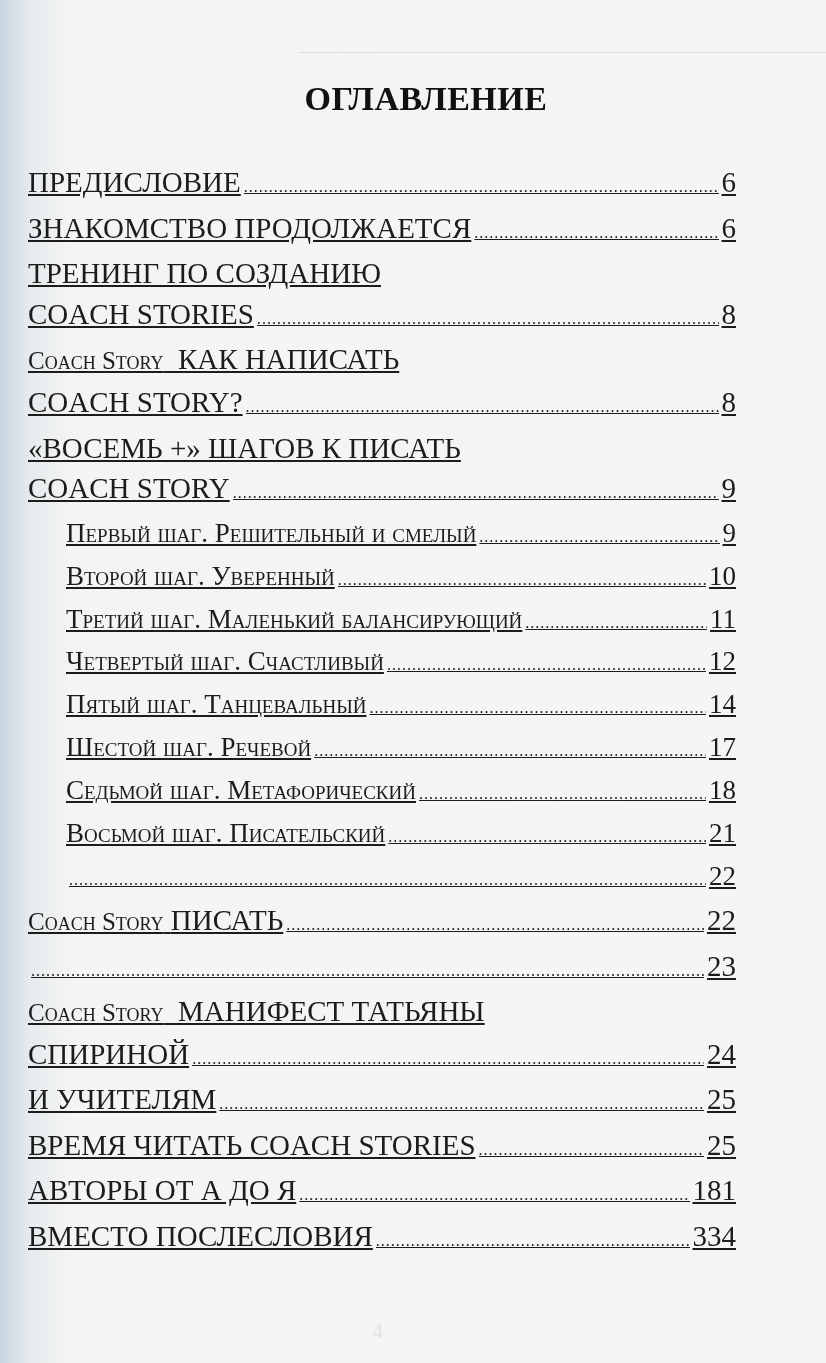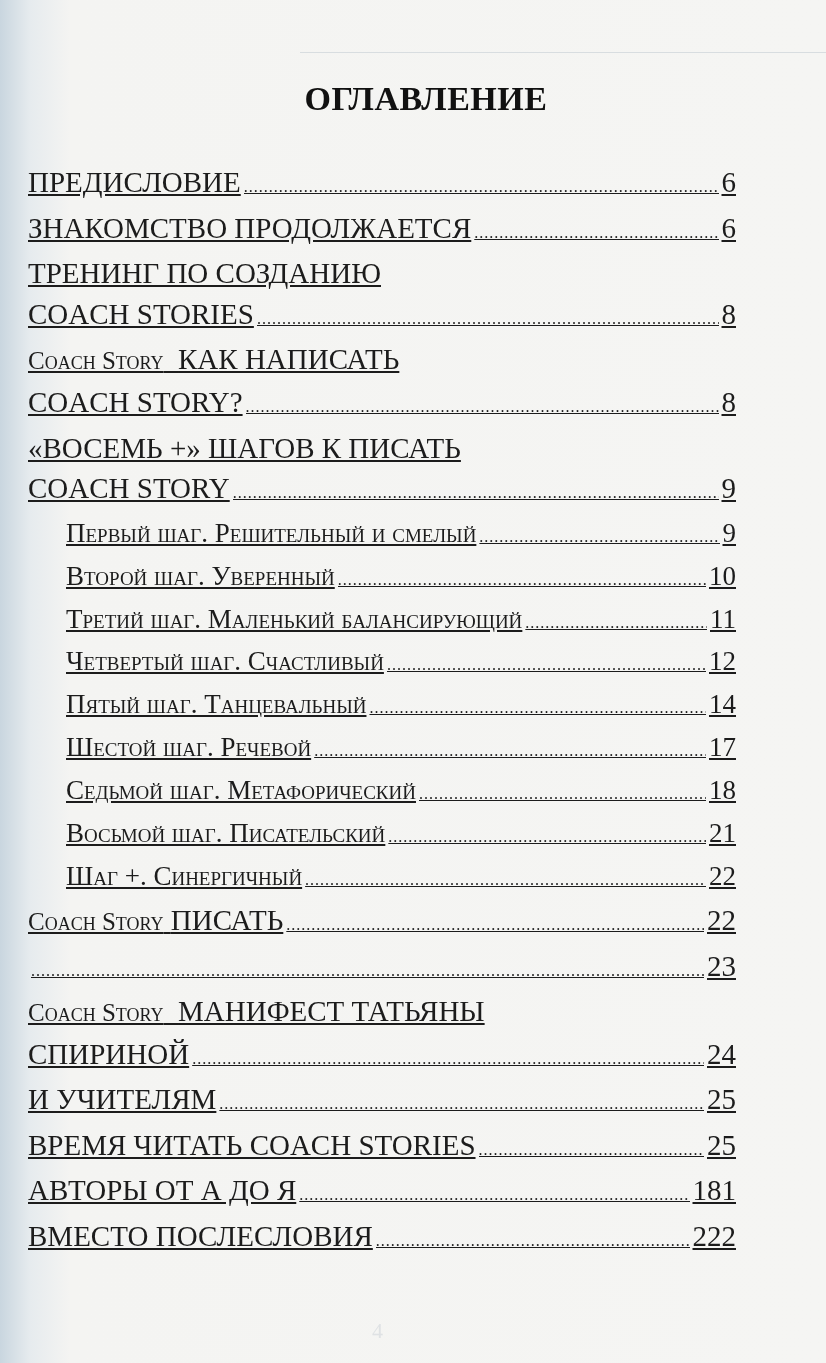--- a/index.html
+++ b/index.html
@@ -121,21 +121,20 @@
       <span class="title">Седьмой шаг. Метафорический</span>
       <span class="dots"></span>
       <span class="page-num">18</span>
     </div>
     <div class="entry sub">
       <span class="title">Восьмой шаг. Писательский</span>
       <span class="dots"></span>
       <span class="page-num">21</span>
     </div>
     <div class="entry sub">
-      <span class="title">Шаг +. Синергичный</span>
       <span class="dots"></span>
       <span class="page-num">22</span>
     </div>
 
     <div class="entry">
       <span class="title">
         <span class="sc">Coach Story</span>
         <span>ПИСАТЬ</span>
       </span>
       <span class="dots"></span>
@@ -171,18 +170,18 @@
 
     <div class="entry">
       <span class="title">АВТОРЫ ОТ А ДО Я</span>
       <span class="dots"></span>
       <span class="page-num">181</span>
     </div>
 
     <div class="entry">
       <span class="title">ВМЕСТО ПОСЛЕСЛОВИЯ</span>
       <span class="dots"></span>
-      <span class="page-num">222</span>
+      <span class="page-num">334</span>
     </div>
   </div>
 
   <div class="page-number">4</div>
 </div>
 
 </body></html>

